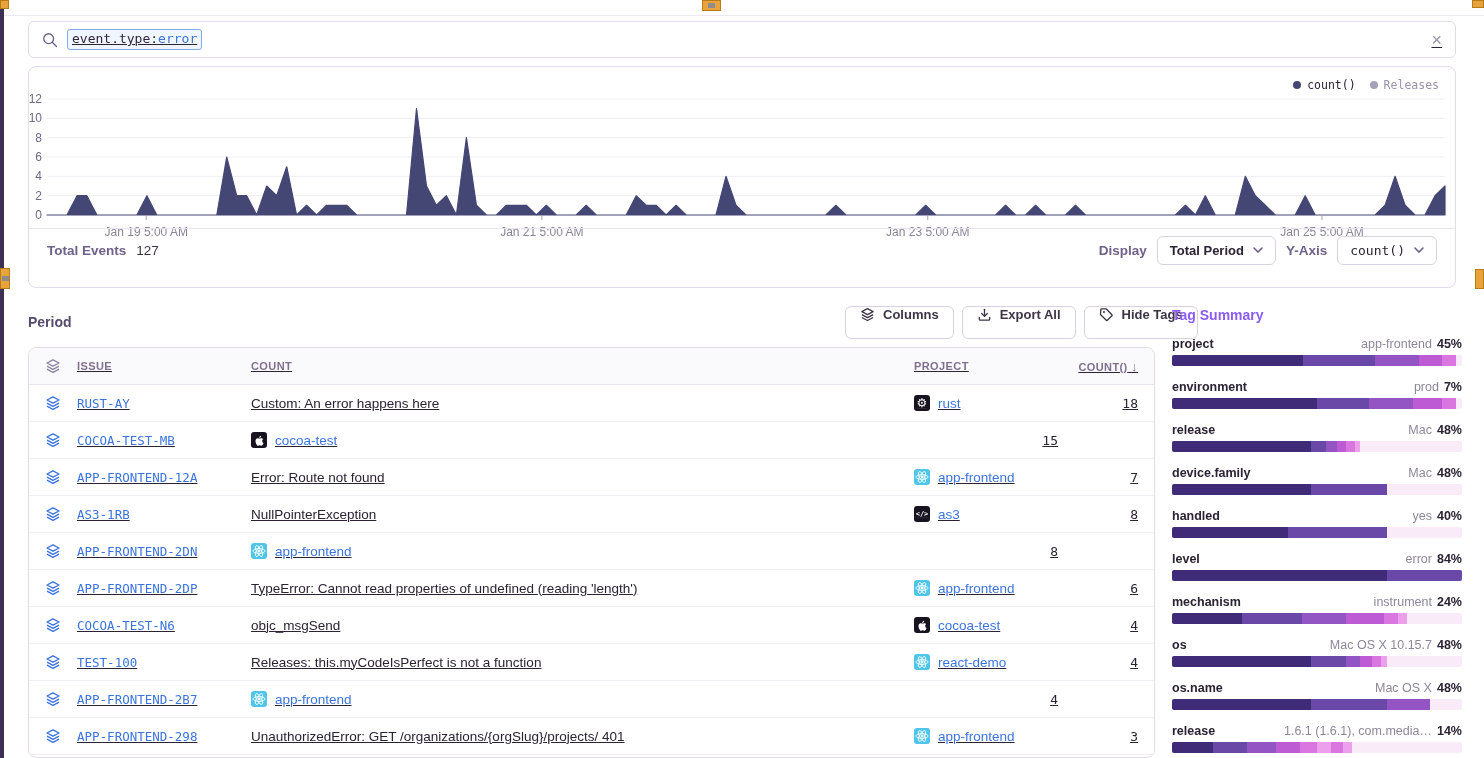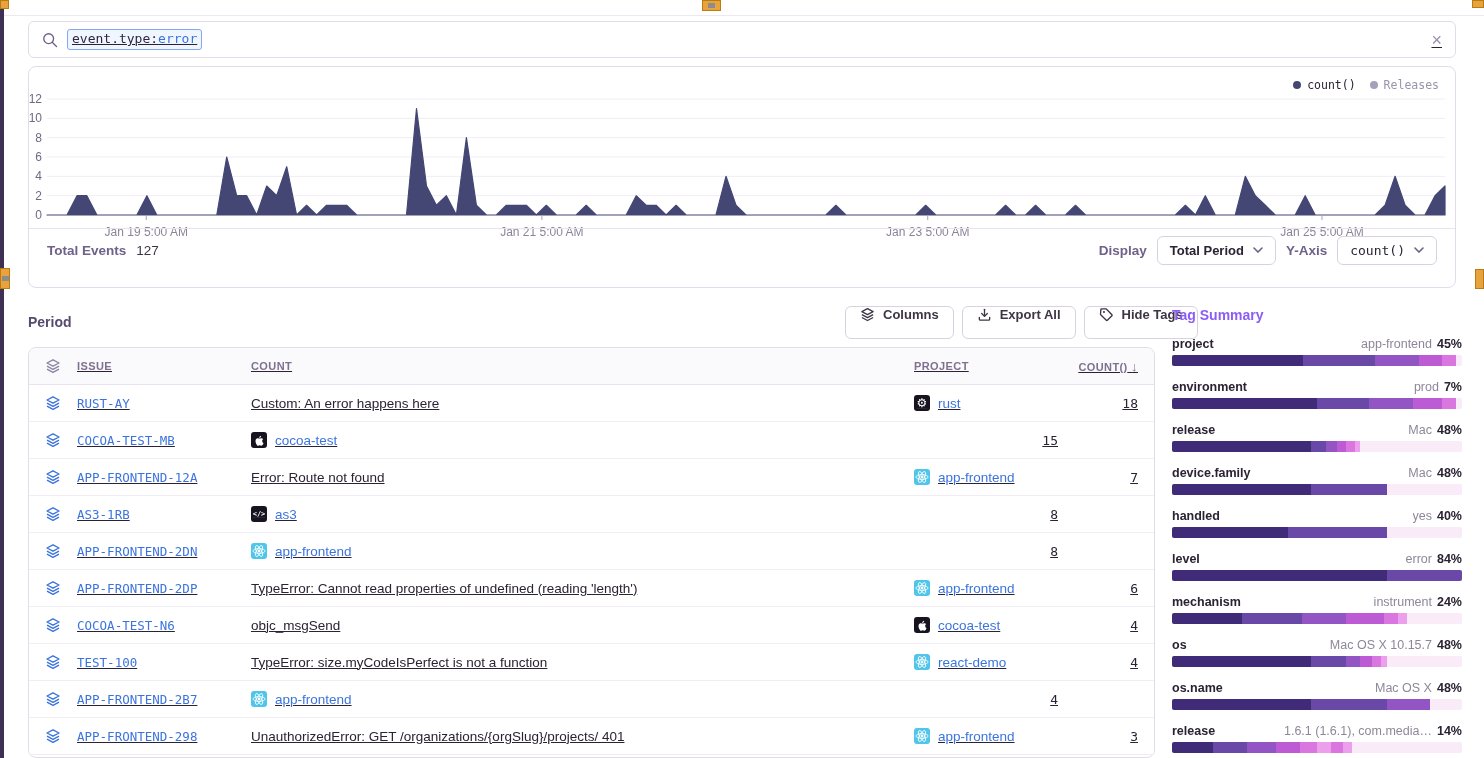--- a/index.html
+++ b/index.html
@@ -271,20 +271,21 @@
       </div>
       <div class="trow">
         <div class="icon-cell">
           <svg viewBox="0 0 16 16" width="16" height="16" fill="none" stroke="currentColor" stroke-width="1.4" stroke-linejoin="round">
             <path d="M8 1.8 14 5 8 8.2 2 5Z"></path>
             <path d="M14 8.2 8 11.4 2 8.2"></path>
             <path d="M14 11.2 8 14.4 2 11.2"></path>
           </svg>
         </div>
         <div><a class="issue-link">AS3-1RB</a></div>
+        <div class="title-cell">NullPointerException</div>
         <div class="proj-cell">
           <span class="pi pi-code">
             <span class="codeg">&lt;/&gt;</span>
           </span>
           <a class="proj-link">as3</a>
         </div>
         <div class="count-cell">8</div>
       </div>
       <div class="trow">
         <div class="icon-cell">
@@ -358,21 +359,21 @@
       </div>
       <div class="trow">
         <div class="icon-cell">
           <svg viewBox="0 0 16 16" width="16" height="16" fill="none" stroke="currentColor" stroke-width="1.4" stroke-linejoin="round">
             <path d="M8 1.8 14 5 8 8.2 2 5Z"></path>
             <path d="M14 8.2 8 11.4 2 8.2"></path>
             <path d="M14 11.2 8 14.4 2 11.2"></path>
           </svg>
         </div>
         <div><a class="issue-link">TEST-100</a></div>
-        <div class="title-cell">TypeError: size.myCodeIsPerfect is not a function</div>
+        <div class="title-cell">Releases: this.myCodeIsPerfect is not a function</div>
         <div class="proj-cell">
           <span class="pi pi-react">
             <svg viewBox="-11 -11 22 22" width="14" height="14">
               <circle r="2.2" fill="#fff"></circle>
               <g fill="none" stroke="#fff" stroke-width="1.3">
                 <ellipse rx="9.5" ry="3.8"></ellipse>
                 <ellipse rx="9.5" ry="3.8" transform="rotate(60)"></ellipse>
                 <ellipse rx="9.5" ry="3.8" transform="rotate(120)"></ellipse>
               </g>
             </svg>

